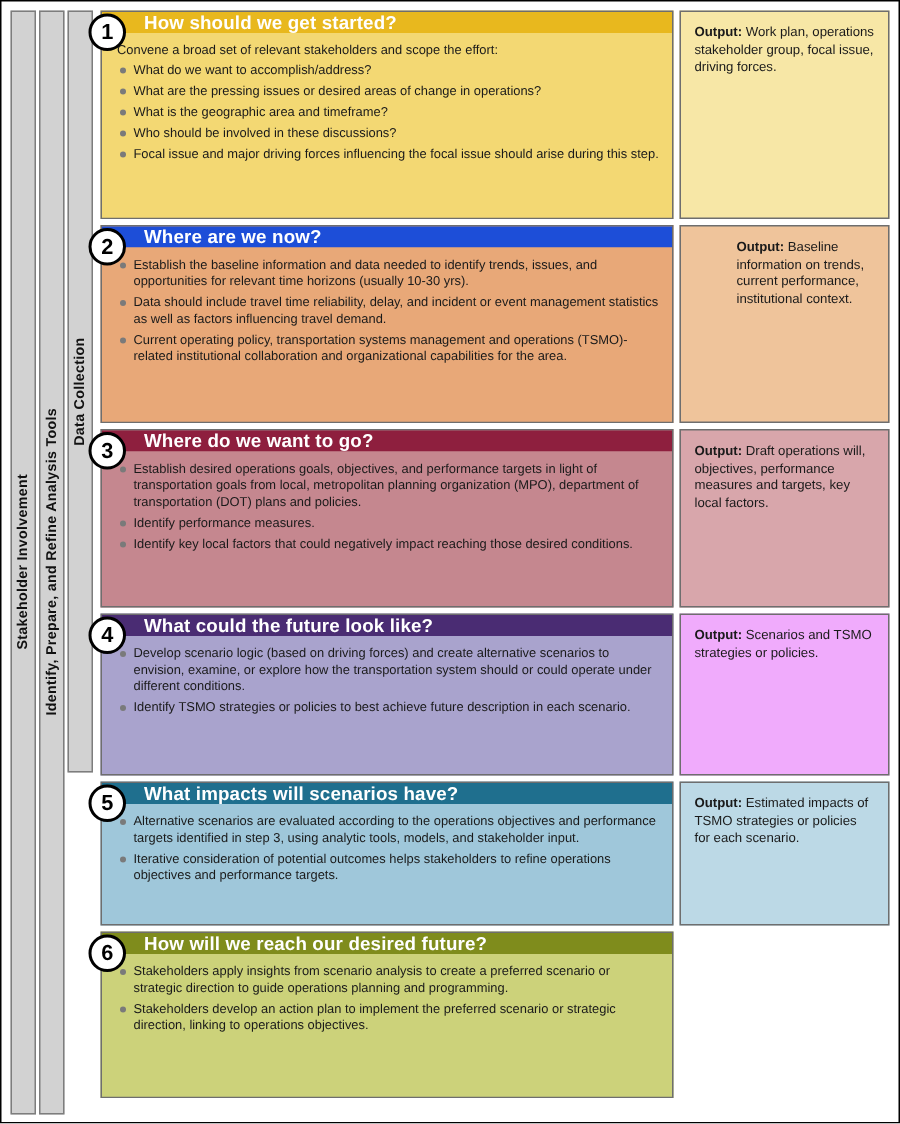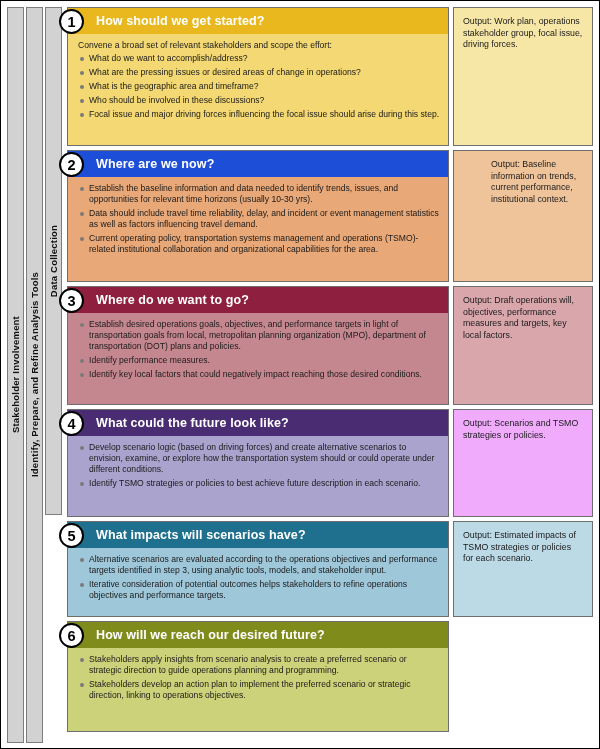--- a/index.html
+++ b/index.html
@@ -71,21 +71,21 @@
     width: 382px;
     box-sizing: border-box;
     border: 1px solid #6e6e6e;
     display: flex;
     flex-direction: column;
     position: relative;
   }
   .step-head {
     display: flex;
     align-items: center;
-    height: 26px;
+    height: 14px;
     padding-left: 28px;
     box-sizing: border-box;
   }
   .step-title {
     color: #ffffff;
     font-size: 12.5px;
     font-weight: bold;
     letter-spacing: 0.1px;
   }
   .num-badge {
@@ -140,21 +140,21 @@
   .step-output {
     width: 140px;
     margin-left: 4px;
     box-sizing: border-box;
     border: 1px solid #6e6e6e;
     padding: 8px 9px;
     font-size: 8.8px;
     line-height: 1.32;
     color: #1a1a1a;
   }
-  .step-output b { font-weight: normal; }
+  .step-output b { font-weight: bold; }
 
   
   .c1 .step-head { background: #e8b81e; }
   .c1 .step-body { background: #f3d873; }
   .c1 .step-main { background: #f3d873; }
   .c1 .step-output { background: #f7e7a6; }
 
   .c2 .step-head { background: #1d4ed8; }
   .c2 .step-body, .c2 .step-main { background: #e8a878; }
   .c2 .step-output { background: #efc49b; padding-left: 37px; }

